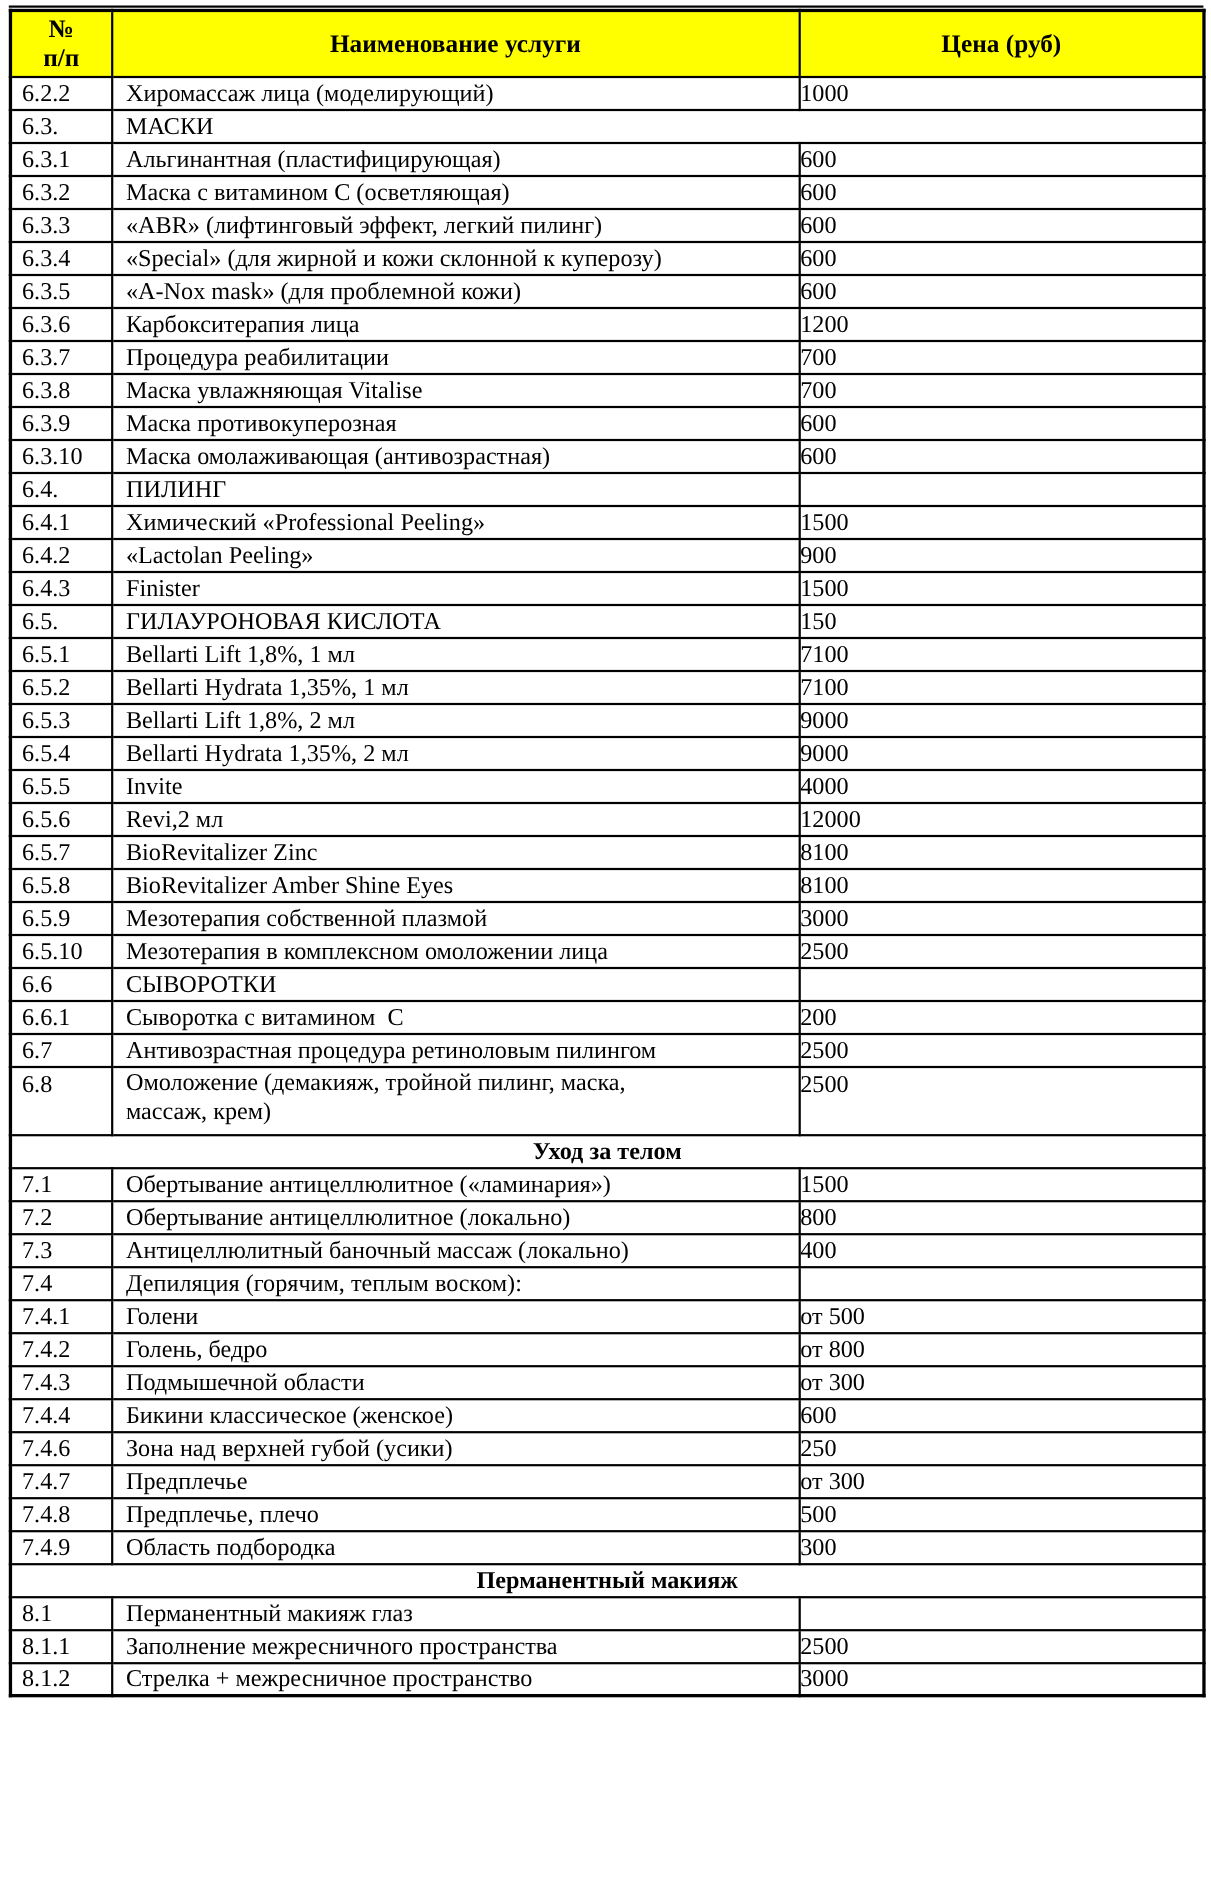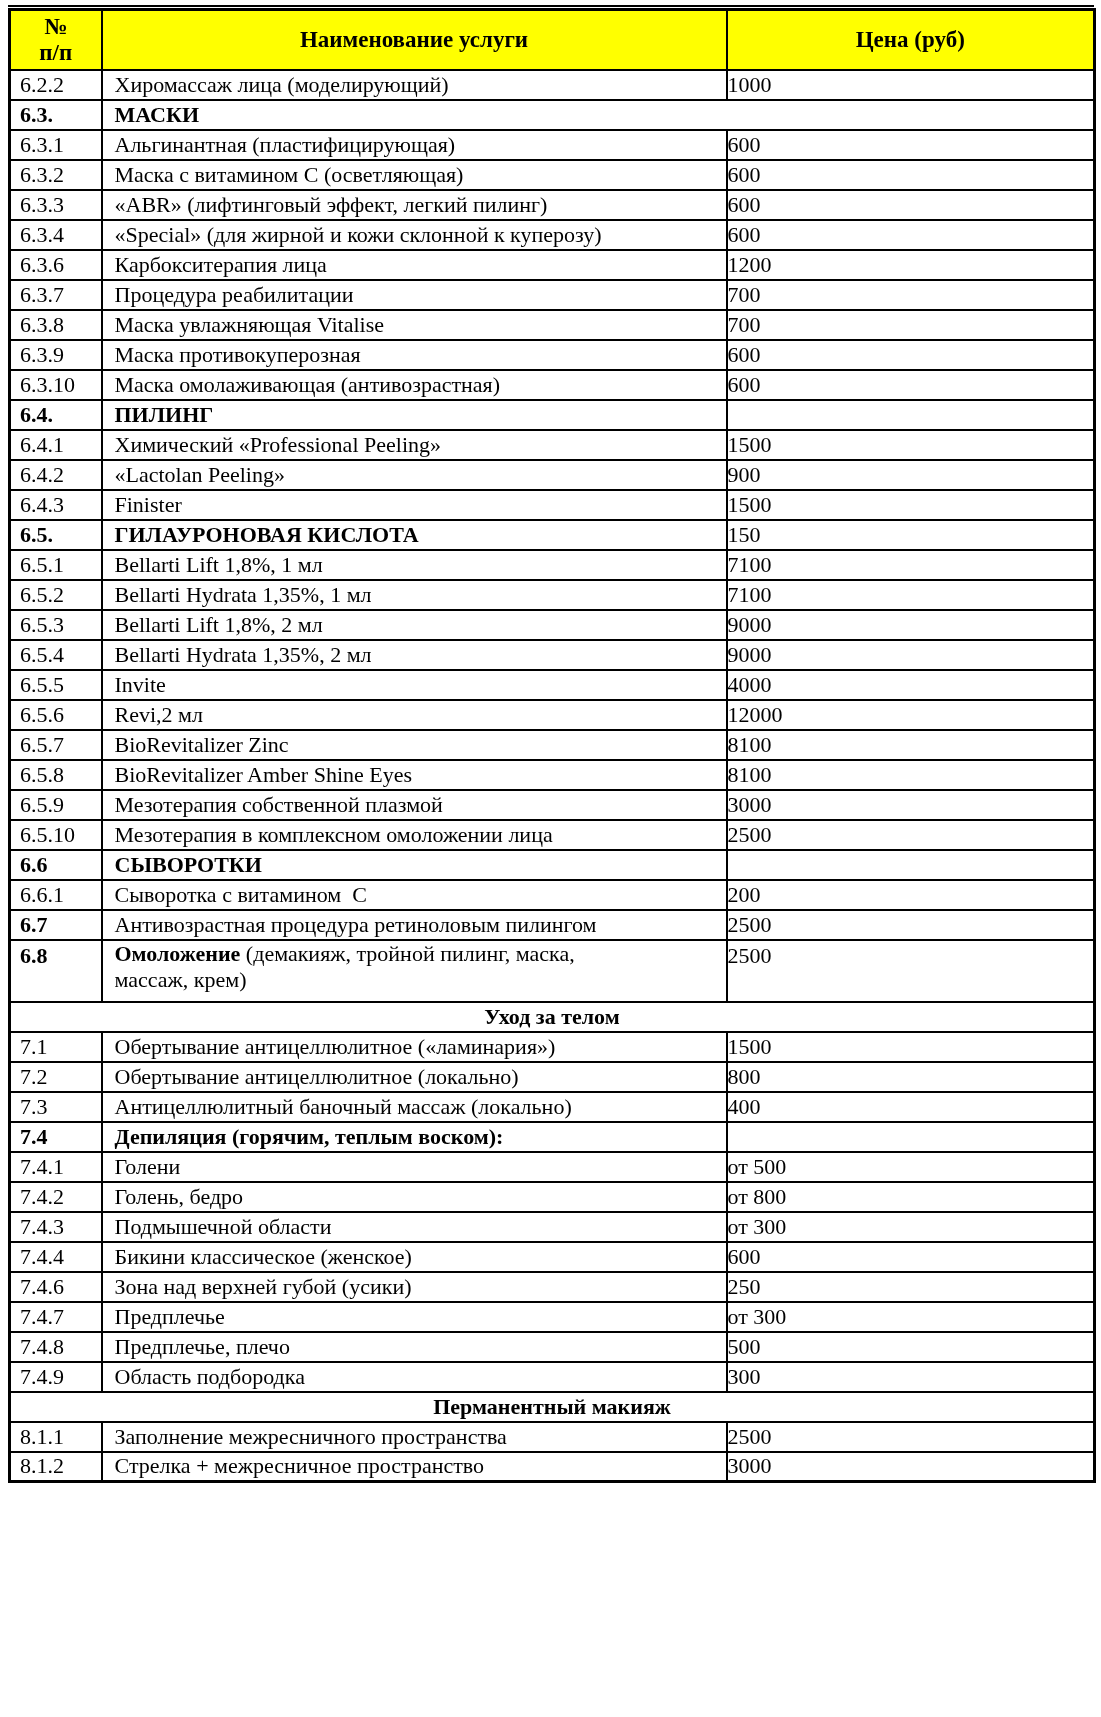--- a/index.html
+++ b/index.html
@@ -54,21 +54,21 @@
     height: 30px;
     font-size: 22px;
     line-height: 26px;
     vertical-align: middle;
     padding: 0;
     background: #ffffff;
   }
   td.num   { padding-left: 9px;  text-align: left; }
   td.name  { padding-left: 12px; text-align: left; white-space: pre-wrap; }
   td.price { }
-  .b       { font-weight: bold; }
+  .b       { font-weight: normal; }
   tr.fullspan td {
     text-align: center;
     font-weight: bold;
     padding-left: 0;
     margin-top: 20px;
   }
   tr.rich td { height: 62px; vertical-align: top; }
   tr.rich td.num, tr.rich td.price { padding-top: 2px; }
 </style>
 </head>
@@ -115,20 +115,25 @@
           <td class="num">6.3.3</td>
           <td class="name">«ABR» (лифтинговый эффект, легкий пилинг)</td>
           <td class="price">600</td>
         </tr>
         <tr>
           <td class="num">6.3.4</td>
           <td class="name">«Special» (для жирной и кожи склонной к куперозу)</td>
           <td class="price">600</td>
         </tr>
         <tr>
+          <td class="num">6.3.5</td>
+          <td class="name">«A-Nox mask» (для проблемной кожи)</td>
+          <td class="price">600</td>
+        </tr>
+        <tr>
           <td class="num">6.3.6</td>
           <td class="name">Карбокситерапия лица</td>
           <td class="price">1200</td>
         </tr>
         <tr>
           <td class="num">6.3.7</td>
           <td class="name">Процедура реабилитации</td>
           <td class="price">700</td>
         </tr>
         <tr>
@@ -302,20 +307,25 @@
         </tr>
         <tr>
           <td class="num">7.4.9</td>
           <td class="name">Область подбородка</td>
           <td class="price">300</td>
         </tr>
         <tr class="fullspan">
           <td class="name" colspan="3">Перманентный макияж</td>
         </tr>
         <tr>
+          <td class="num b">8.1</td>
+          <td class="name b">Перманентный макияж глаз</td>
+          <td class="price"></td>
+        </tr>
+        <tr>
           <td class="num">8.1.1</td>
           <td class="name">Заполнение межресничного пространства</td>
           <td class="price">2500</td>
         </tr>
         <tr>
           <td class="num">8.1.2</td>
           <td class="name">Стрелка + межресничное пространство</td>
           <td class="price">3000</td>
         </tr>
       </tbody>

